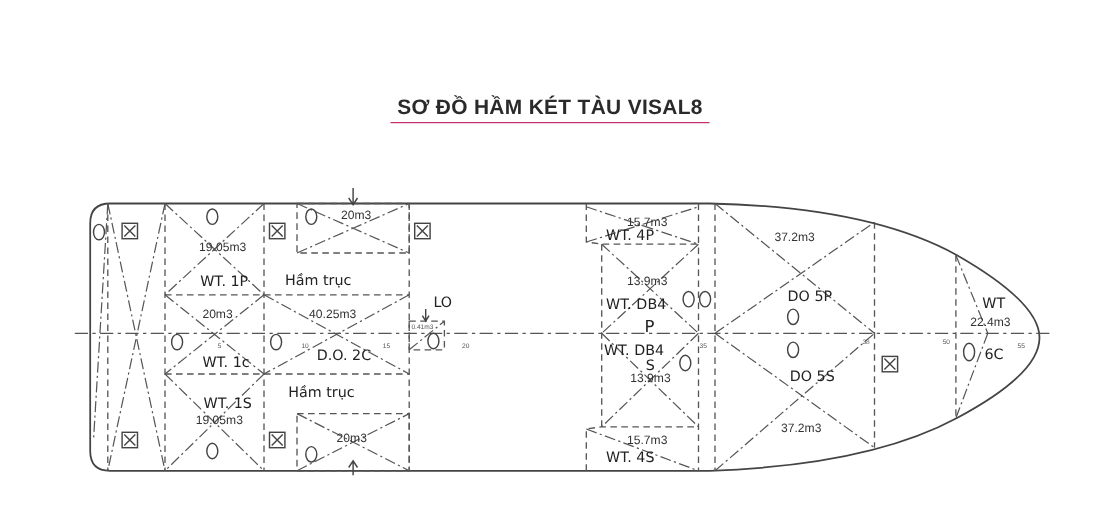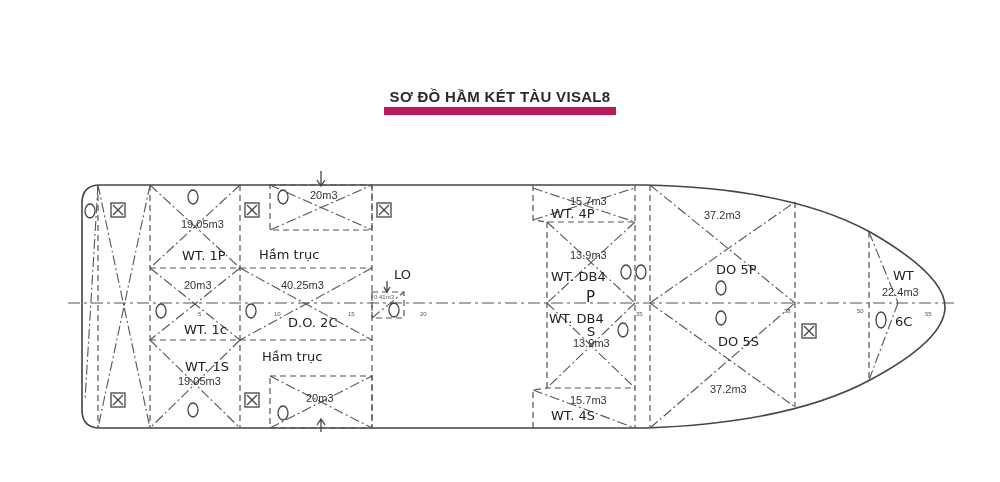--- a/index.html
+++ b/index.html
@@ -1,22 +1,22 @@
 <!DOCTYPE html>
 <html><head>
 <meta charset="utf-8">
 <style>
   html, body { margin: 0; padding: 0; background: #ffffff; }
   body { width: 1000px; height: 482px; position: relative; overflow: hidden; font-family: "Liberation Sans", sans-serif; }
   .title {
     position: absolute; left: 0; width: 1000px; top: 88px; text-align: center;
   }
   .title span {
-    font-family: "Liberation Sans", sans-serif; font-weight: bold; font-size: 15px; color: #2a2a2a;
-    border-bottom: 8px solid #be185d; padding: 0 6px 2px 6px; letter-spacing: 0.3px;
+    font-family: "Liberation Sans", sans-serif; font-weight: bold; font-size: 19px; color: #2a2a2a;
+    border-bottom: 1px solid #be185d; padding: 0 6px 2px 6px; letter-spacing: 0.3px;
   }
   svg { position: absolute; left: 0; top: 0; }
   .hull { fill: none; stroke: #444; stroke-width: 1.6; }
   .dash { fill: none; stroke: #555; stroke-width: 1.2; stroke-dasharray: 6 4; }
   .dashdot { fill: none; stroke: #555; stroke-width: 1.1; stroke-dasharray: 10 3 2 3; }
   .solid { fill: none; stroke: #444; stroke-width: 1.3; }
   .cl { fill: none; stroke: #555; stroke-width: 1.1; stroke-dasharray: 12 4 3 4; }
   .vol { font-family: "Liberation Sans", sans-serif; font-size: 11px; fill: #333; }
   .hand { font-family: "DejaVu Sans", sans-serif; font-size: 13px; fill: #222; }
   .handbig { font-family: "DejaVu Sans", sans-serif; font-size: 15px; fill: #222; }

